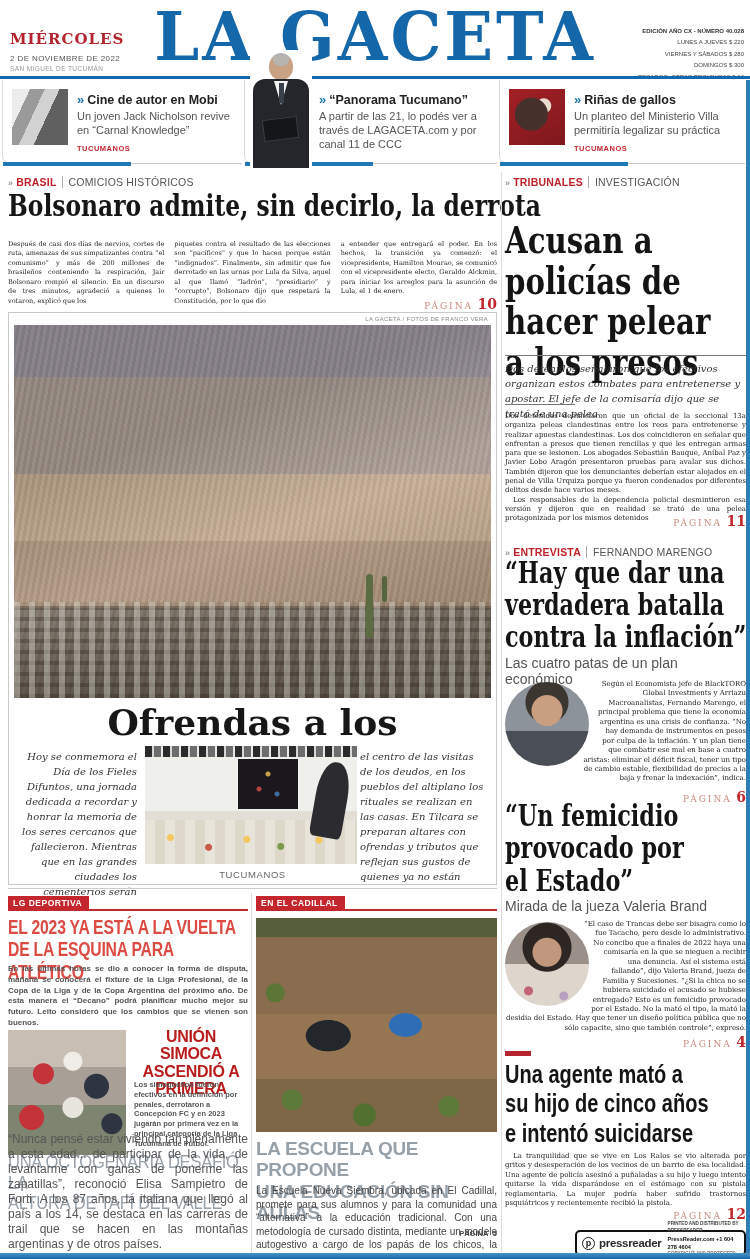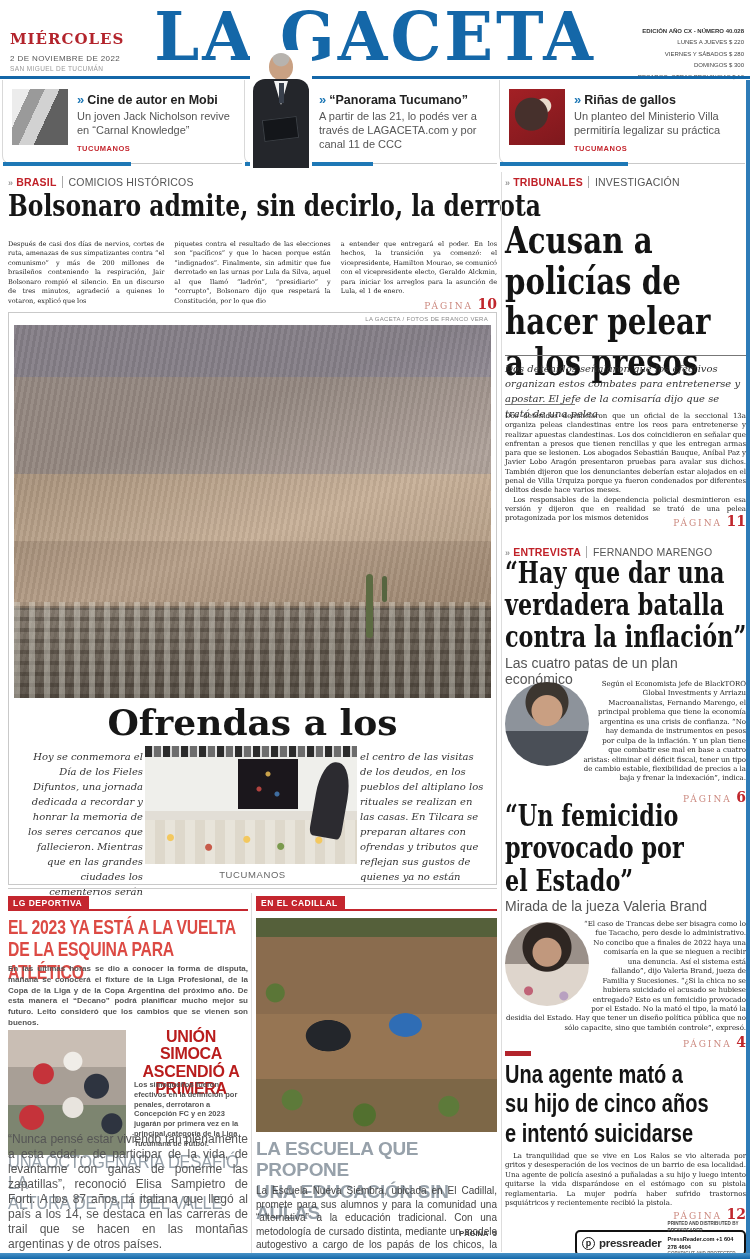--- a/index.html
+++ b/index.html
@@ -83,21 +83,21 @@
      background:
        repeating-linear-gradient(90deg,rgba(245,245,235,.35) 0 6px,rgba(0,0,0,0) 6px 15px),
        repeating-linear-gradient(0deg,rgba(50,42,34,.35) 0 4px,rgba(0,0,0,0) 4px 11px),
        linear-gradient(180deg,rgba(109,97,82,.2),rgba(64,58,50,.55));}
   #mountain-photo .cactus1{position:absolute;right:118px;bottom:60px;width:7px;height:64px;background:#5c6b42;border-radius:4px;}
   #mountain-photo .cactus2{position:absolute;right:104px;bottom:96px;width:5px;height:26px;background:#566540;border-radius:3px;}
   #feature-headline{position:absolute;left:0;top:388px;width:100%;text-align:center;
      font-family:"DejaVu Serif",serif;font-size:36px;color:#171717;}
   .feat-col{position:absolute;top:436px;font-family:"DejaVu Serif",serif;font-style:italic;
      font-size:10px;line-height:1.5;color:#333;}
-  #feat-left{left:8px;width:126px;text-align:right;}
+  #feat-left{left:2px;width:126px;text-align:right;}
   #feat-right{right:10px;width:126px;text-align:left;}
   #altar-photo{position:absolute;left:136px;top:433px;width:212px;height:118px;
      background:linear-gradient(180deg,#b9b9b6 0 9%,#efefeb 9% 55%,#e2ded6 55% 63%,#d8d2c6 63%);}
   #altar-photo .strip{position:absolute;left:0;top:0;width:100%;height:11px;
      background:repeating-linear-gradient(90deg,#2b2b2b 0 7px,#d8d8d8 7px 9px,#6d6d6d 9px 16px,#e9e9e9 16px 18px);}
   #altar-photo .banner{position:absolute;left:44%;top:13px;width:28%;height:50px;background:#1b171c;
      background-image:radial-gradient(circle at 50% 30%,#caa24a 0 2px,rgba(0,0,0,0) 3px),
                       radial-gradient(circle at 35% 60%,#b3433f 0 2px,rgba(0,0,0,0) 3px),
                       radial-gradient(circle at 65% 70%,#3f6da0 0 2px,rgba(0,0,0,0) 3px);}
   #altar-photo .table{position:absolute;left:0;bottom:0;width:100%;height:44px;

